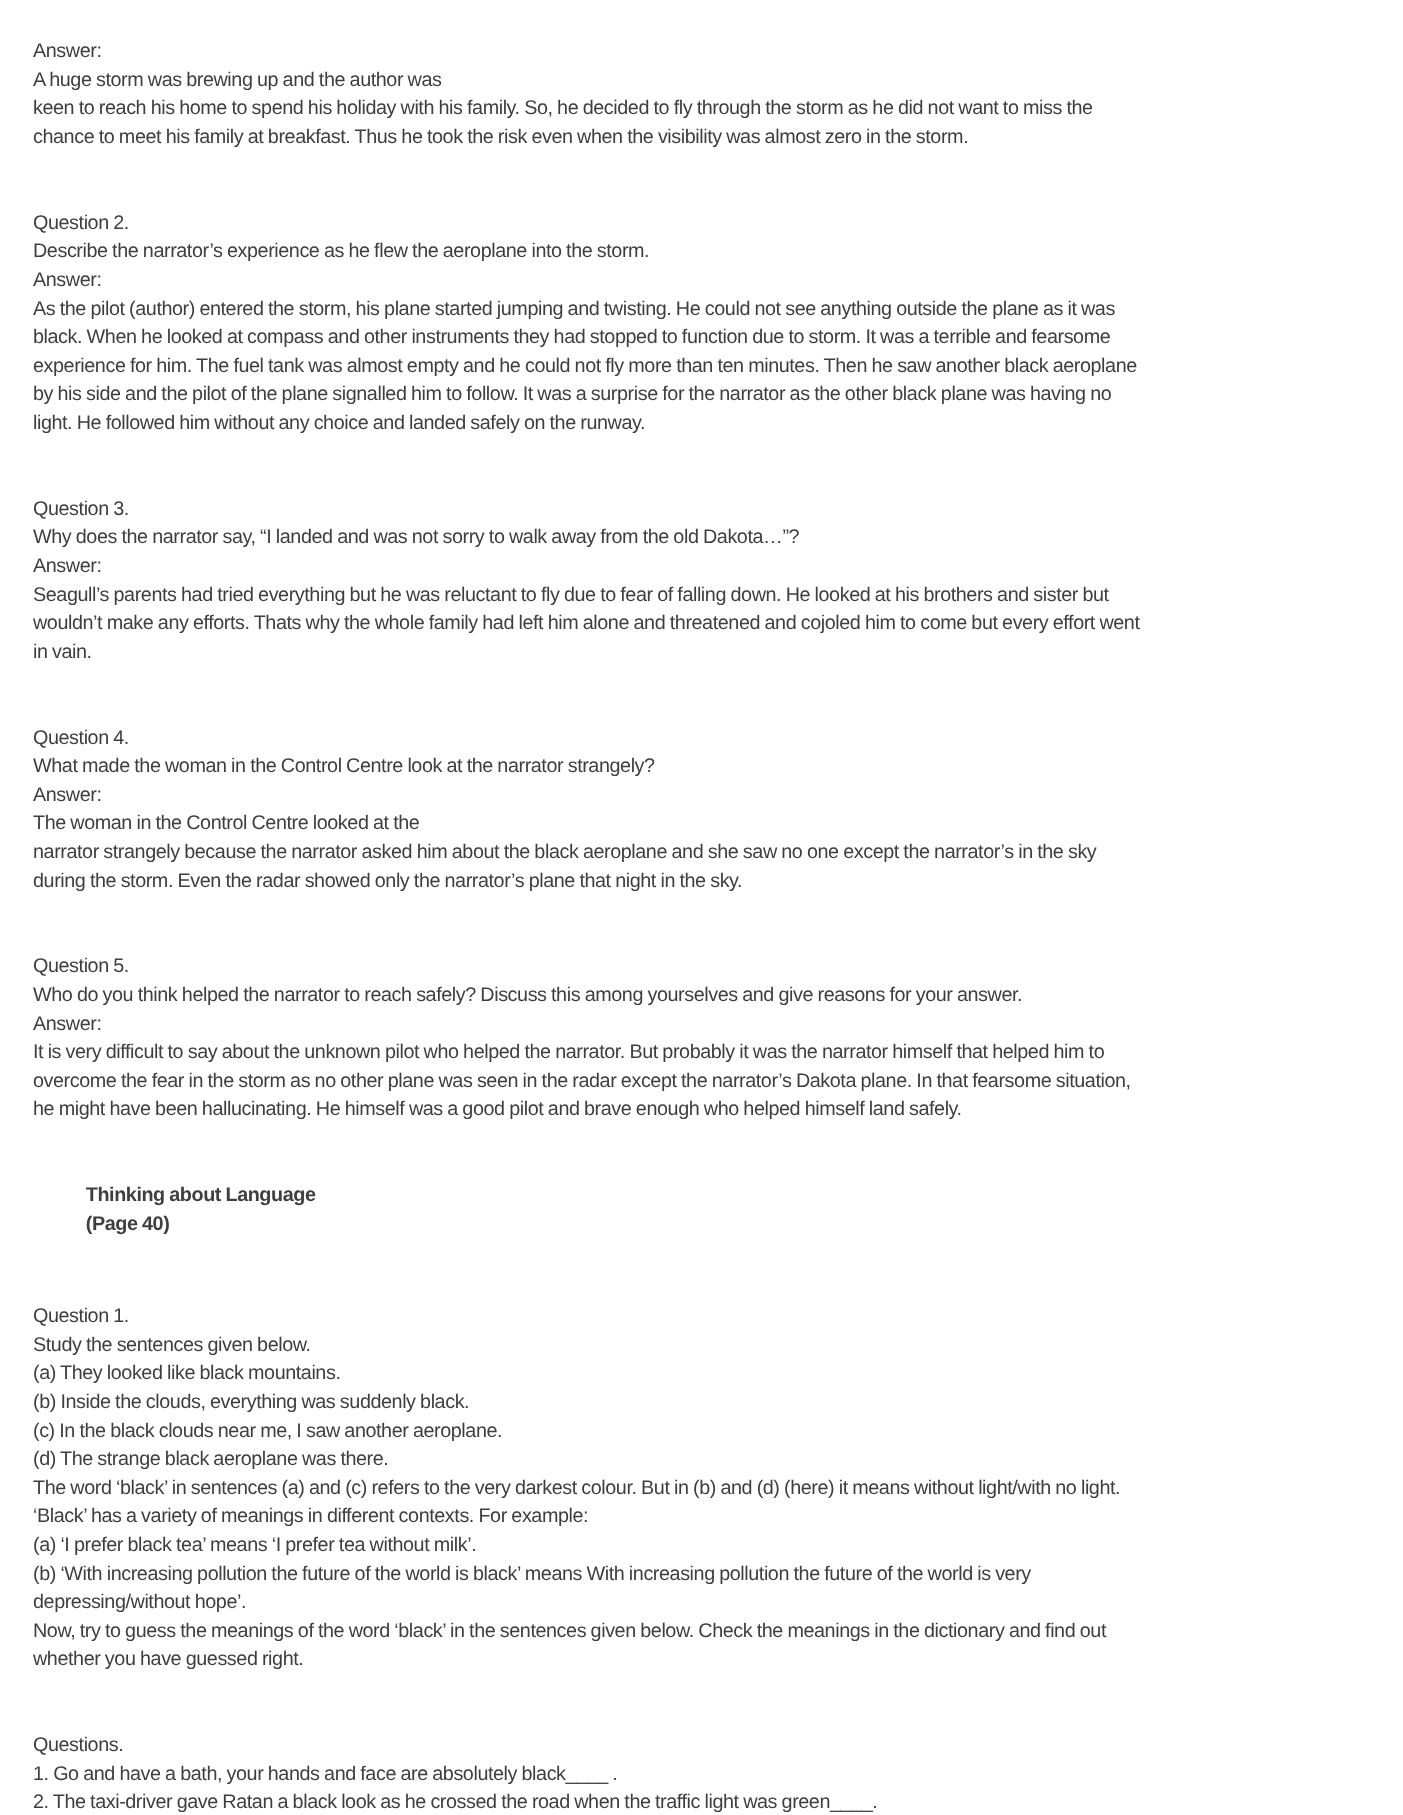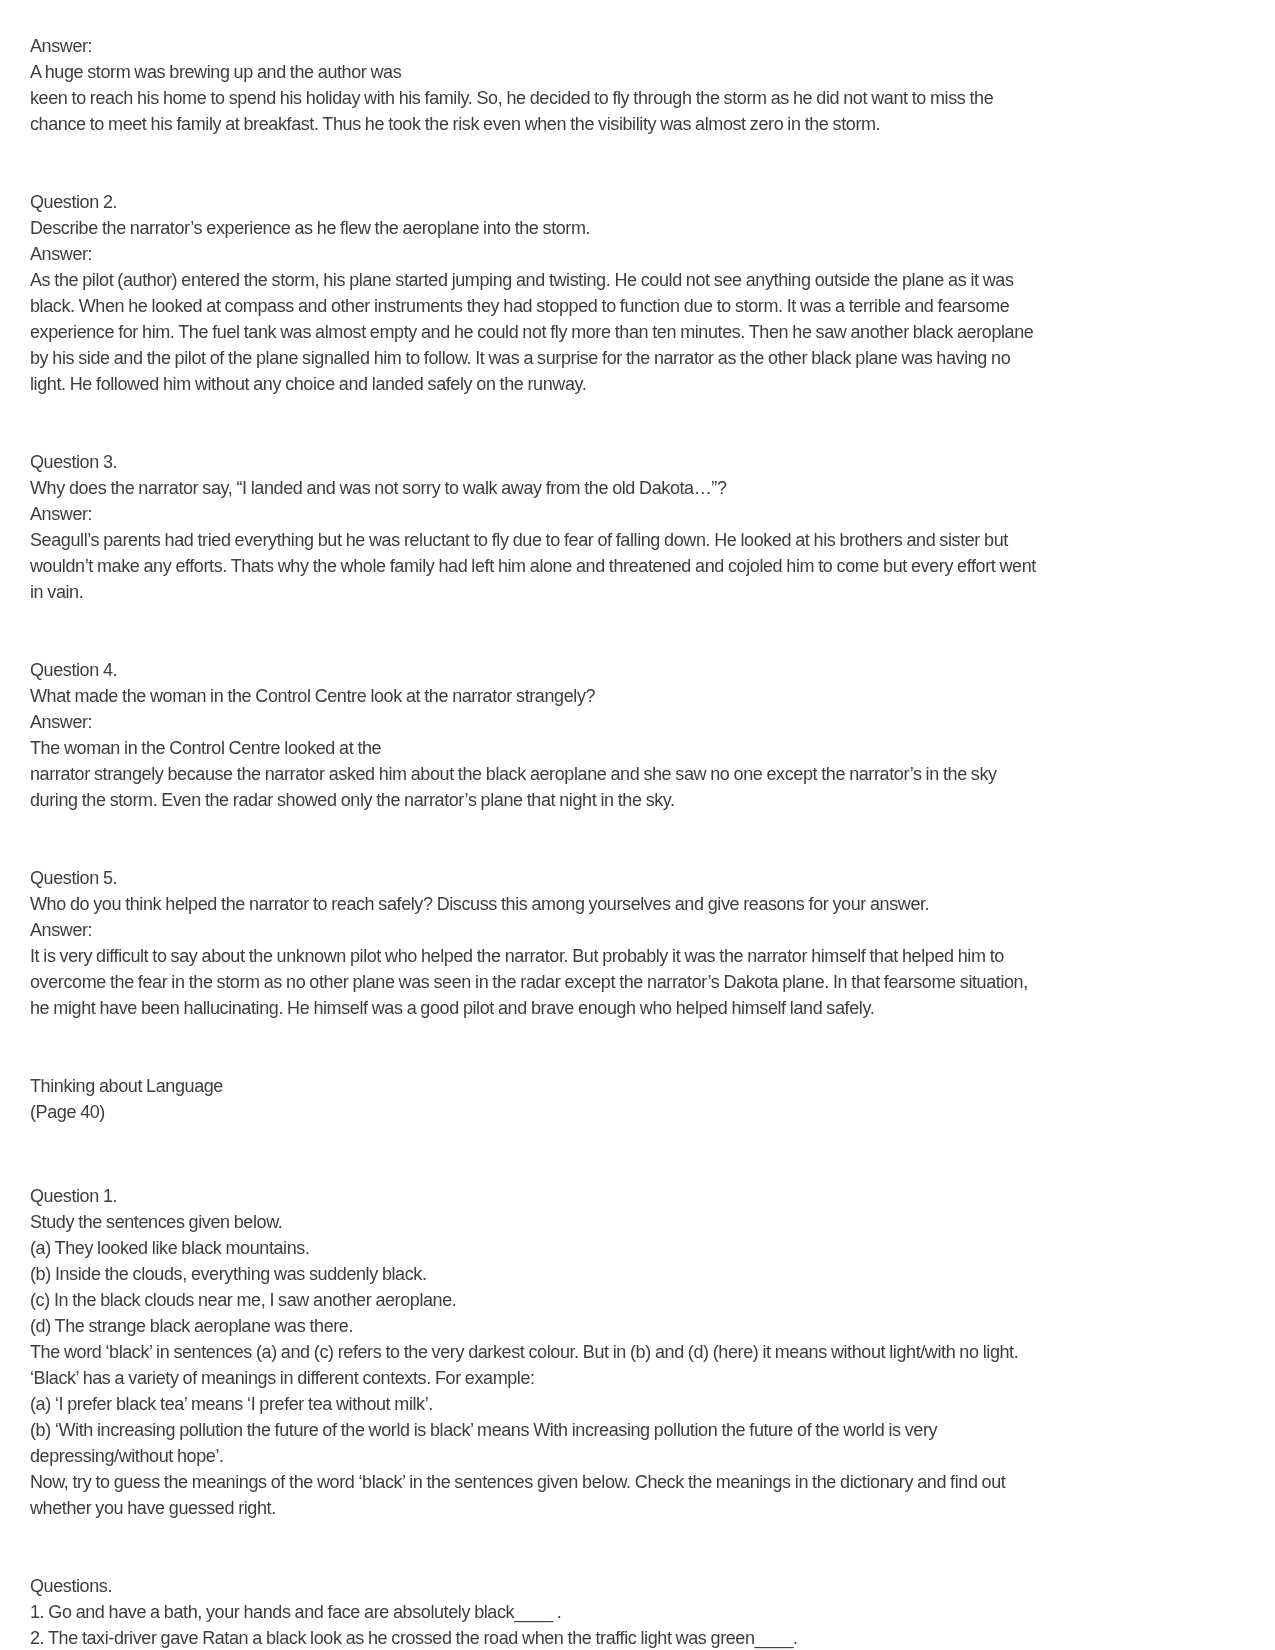--- a/index.html
+++ b/index.html
@@ -22,22 +22,23 @@
     box-sizing: border-box;
     width: 1275px;
     height: 1650px;
     padding: 33px 25px 0 30px;
   }
   .block {
     margin: 0 0 52px 0;
     white-space: pre-line;
   }
   .block.bold {
-    font-weight: normal;
+    font-weight: bold;
     margin-bottom: 58px;
+    margin-left: 48px;
   }
 </style>
 </head>
 <body>
 
 <div class="page">
   <p class="block">Answer:
 A huge storm was brewing up and the author was
 keen to reach his home to spend his holiday with his family. So, he decided to fly through the storm as he did not want to miss the
 chance to meet his family at breakfast. Thus he took the risk even when the visibility was almost zero in the storm.</p>

